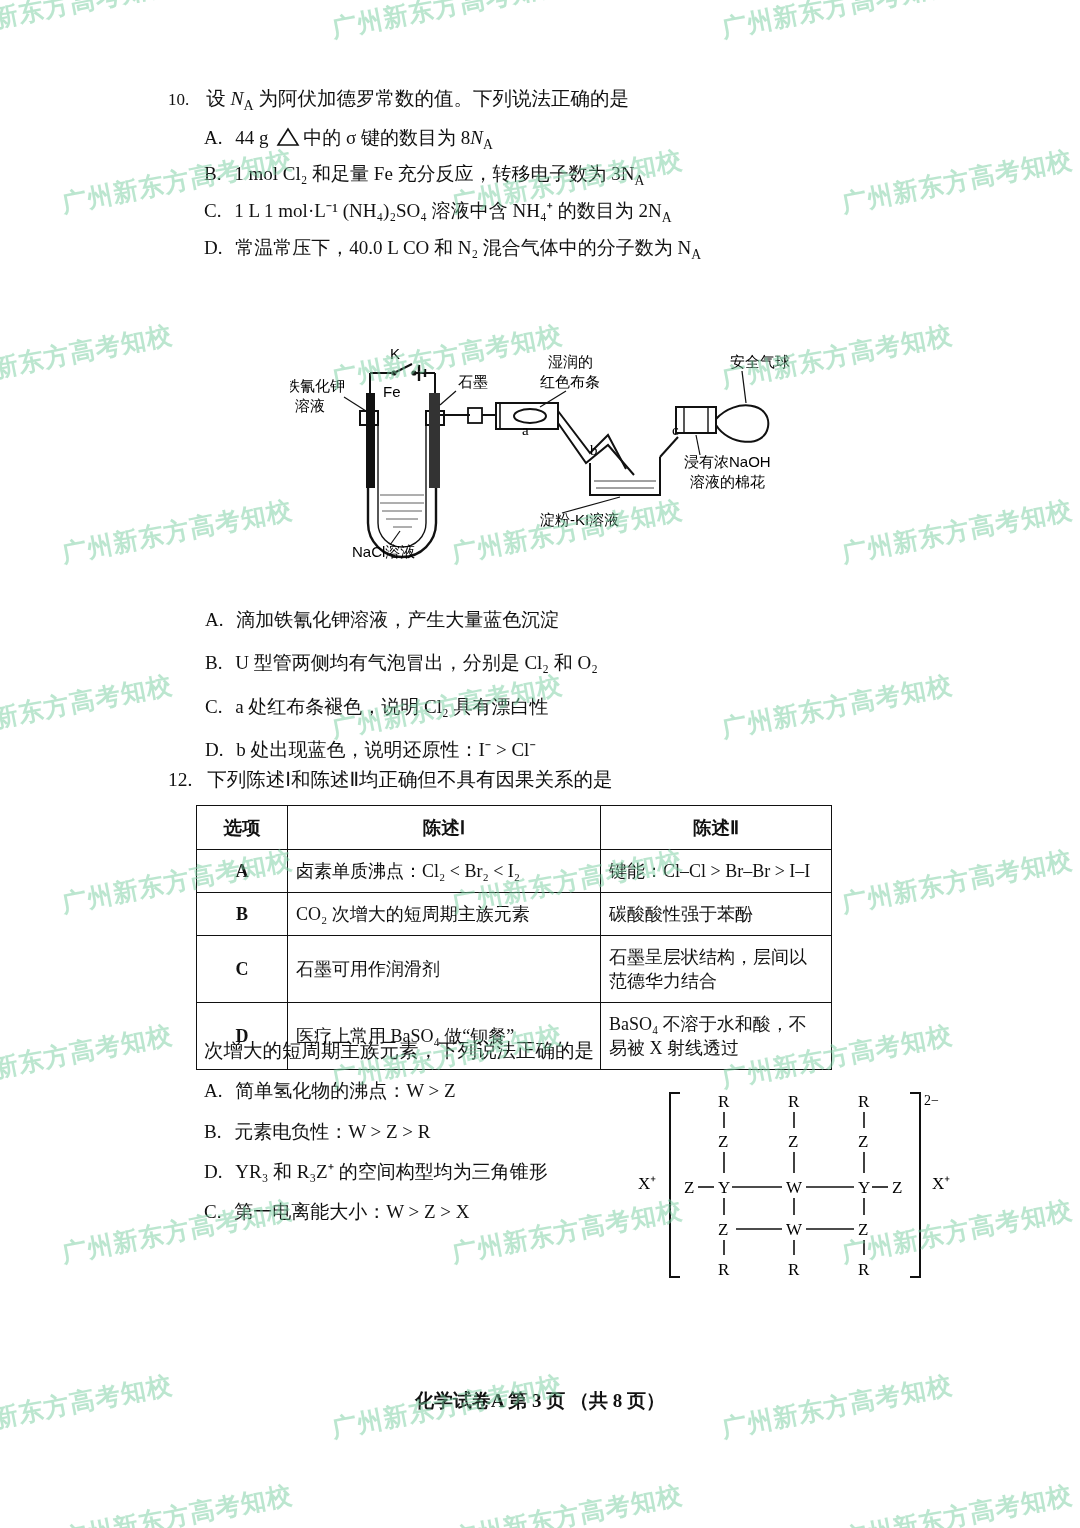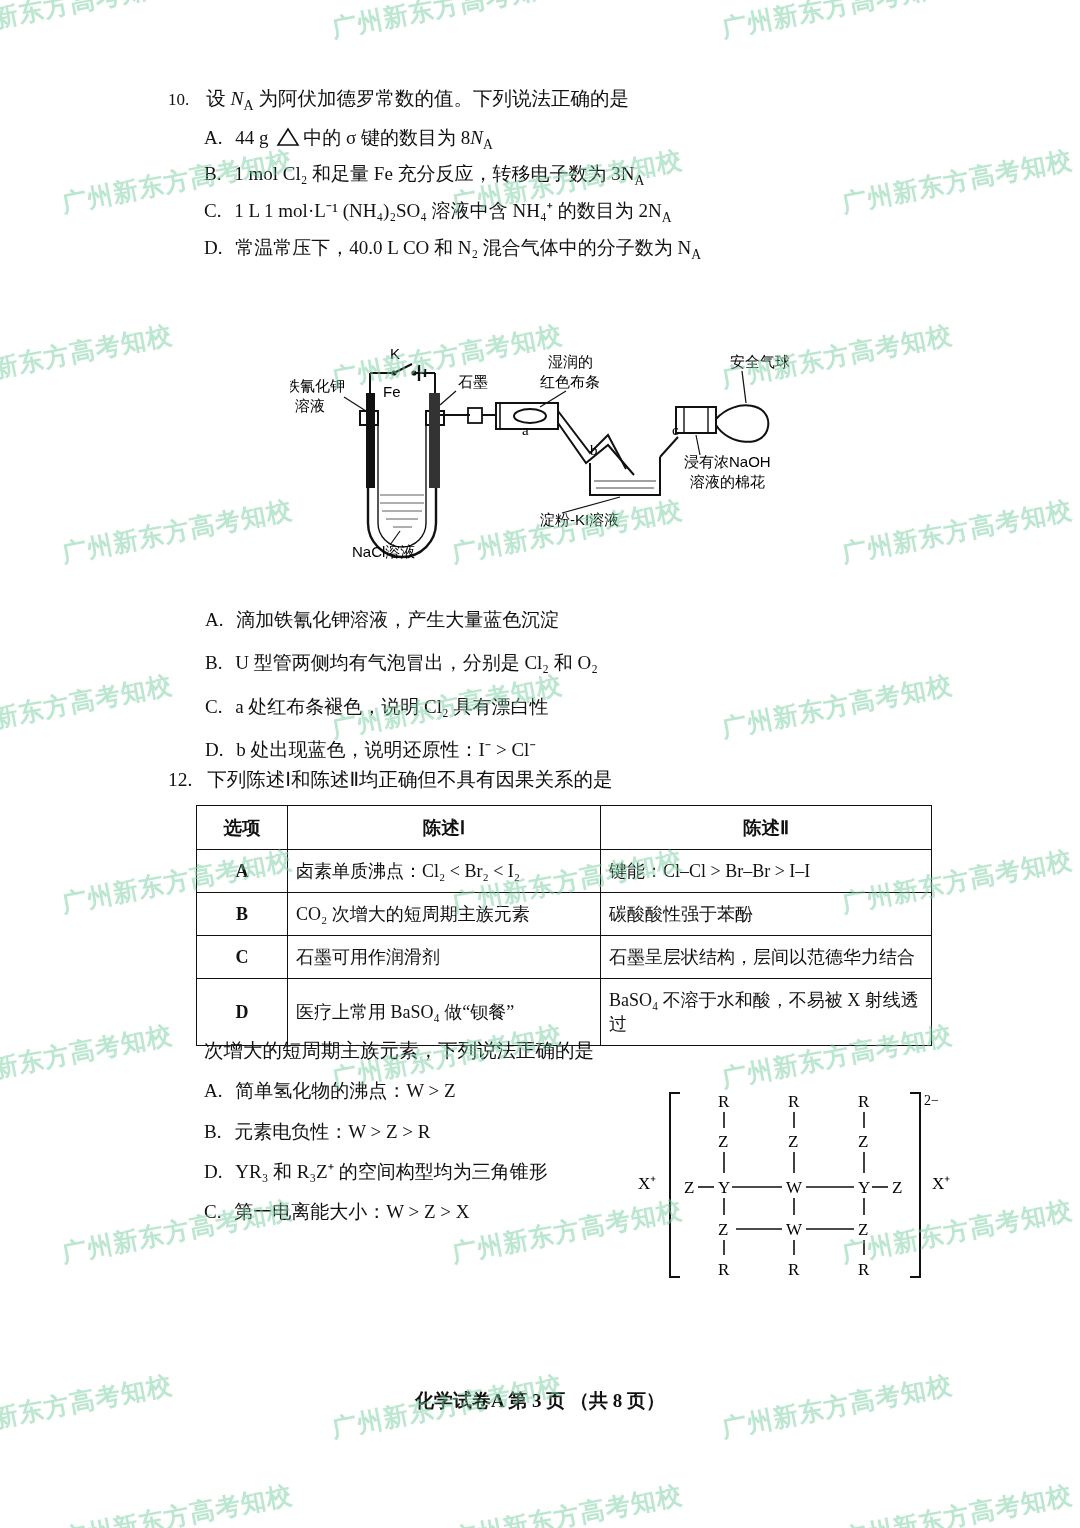--- a/index.html
+++ b/index.html
@@ -81,21 +81,21 @@
   }
   #q11opts { position: absolute; left: 205px; top: 605px; width: 700px; }
   #q11opts .optrow { margin: 0 0 13px 0; }
 
   
   #q12 { left: 168px; top: 765px; width: 830px; }
   table.tbl {
     position: absolute;
     left: 196px;
     top: 805px;
-    width: 736px;
+    width: 636px;
     border-collapse: collapse;
     font-size: 18px;
   }
   table.tbl td, table.tbl th {
     border: 1.6px solid #111;
     padding: 9px 8px;
     font-weight: normal;
     text-align: left;
   }
   table.tbl th { text-align: center; font-weight: 700; font-size: 18.5px; }

